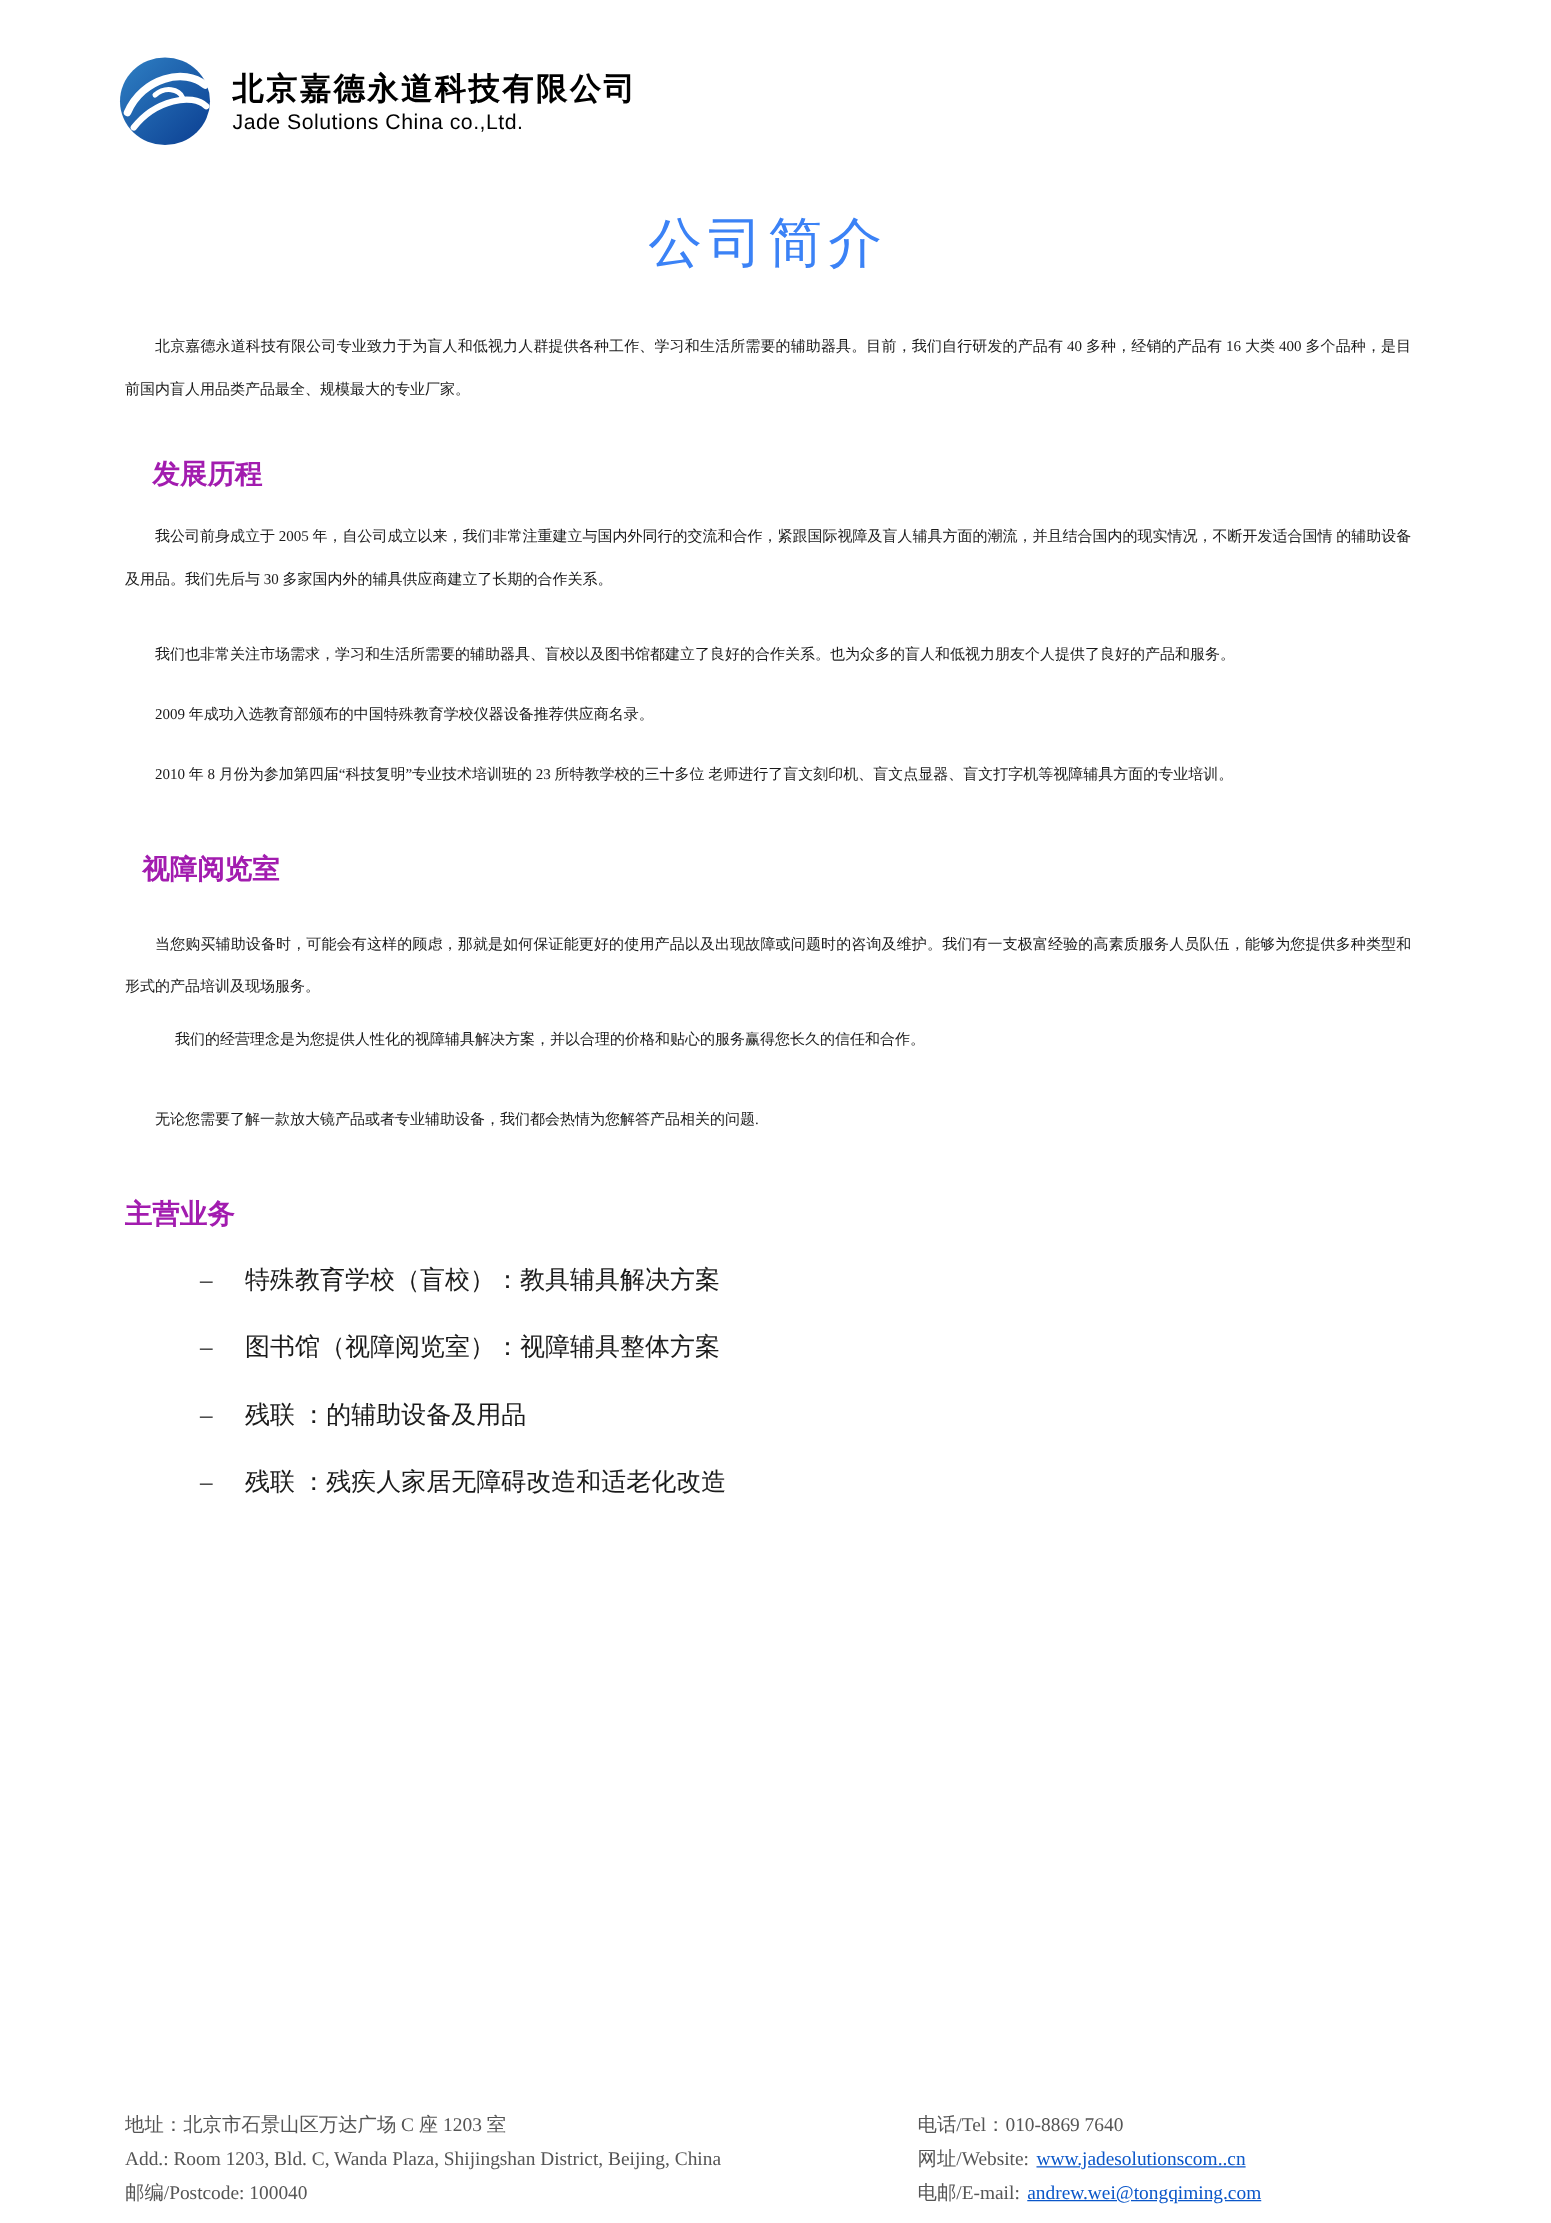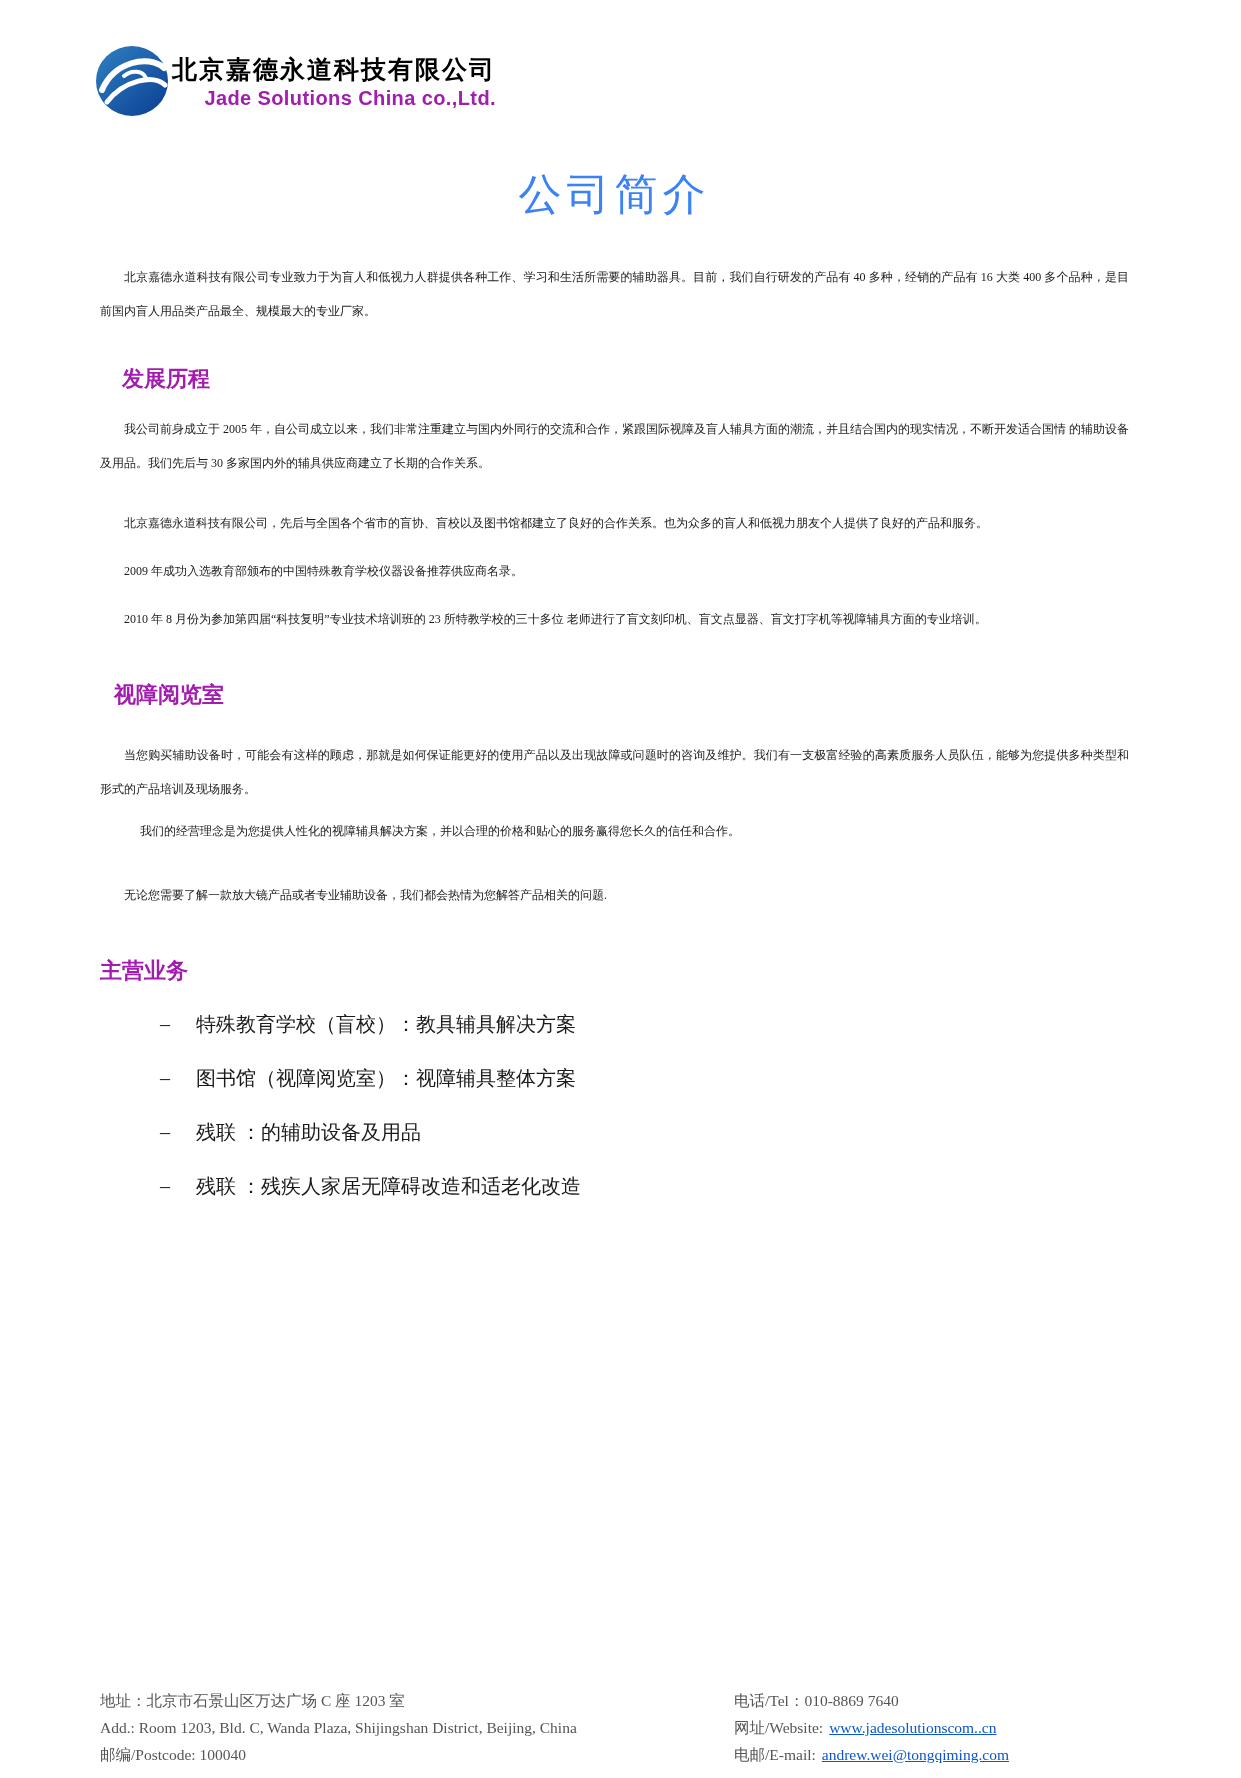--- a/index.html
+++ b/index.html
@@ -5,30 +5,30 @@
   * { margin:0; padding:0; box-sizing:border-box; }
   html, body { background:#ffffff; }
   body {
     width:1241px; height:1778px; position:relative;
     font-family:"Liberation Serif","DejaVu Serif",serif;
     color:#1a1a1a;
   }
   .page { padding:44px 112px 0 100px; }
 
   
-  .logo-row { display:flex; align-items:center; margin-left:-6px;text-align:right; }
+  .logo-row { display:flex; align-items:center; gap:14px; margin-left:-6px; }
   .logo-mark { width:78px; height:74px; display:inline-block; flex:0 0 auto; }
   .logo-text { display:flex; flex-direction:column; justify-content:center; }
   .logo-cn {
     font-family:"Liberation Sans","DejaVu Sans",sans-serif;
     font-weight:bold; font-size:25px; letter-spacing:2px; color:#000;
   }
   .logo-en {
     font-family:"Liberation Sans","DejaVu Sans",sans-serif;
-    font-weight:bold; font-size:20px; letter-spacing:0.4px; color:#a21caf; margin-top:1px;
+    font-weight:normal; font-size:17px; letter-spacing:0.4px; color:#000000; margin-top:1px;
   }
 
   
   .doc-title {
     text-align:center; font-size:43px; font-weight:400;
     letter-spacing:5px; margin-top:48px; color:#3b82f6;
   }
 
   
   .para {
@@ -95,21 +95,21 @@
       <div class="logo-en">Jade Solutions China co.,Ltd.</div>
     </div>
   </header>
 
   <h1 class="doc-title">公司简介</h1>
 
   <p class="para indent mt-intro">北京嘉德永道科技有限公司专业致力于为盲人和低视力人群提供各种工作、学习和生活所需要的辅助器具。目前，我们自行研发的产品有 40 多种，经销的产品有 16 大类 400 多个品种，是目前国内盲人用品类产品最全、规模最大的专业厂家。</p>
 
   <h2 class="sec-heading pad-22 mt-36">发展历程</h2>
   <p class="para indent mt-18">我公司前身成立于 2005 年，自公司成立以来，我们非常注重建立与国内外同行的交流和合作，紧跟国际视障及盲人辅具方面的潮流，并且结合国内的现实情况，不断开发适合国情 的辅助设备及用品。我们先后与 30 多家国内外的辅具供应商建立了长期的合作关系。</p>
-  <p class="para indent mt-26">北京嘉德永道科技有限公司，先后与全国各个省市的盲协、盲校以及图书馆都建立了良好的合作关系。也为众多的盲人和低视力朋友个人提供了良好的产品和服务。</p>
+  <p class="para indent mt-26">我们也非常关注市场需求，学习和生活所需要的辅助器具、盲校以及图书馆都建立了良好的合作关系。也为众多的盲人和低视力朋友个人提供了良好的产品和服务。</p>
   <p class="para indent mt-22">2009 年成功入选教育部颁布的中国特殊教育学校仪器设备推荐供应商名录。</p>
   <p class="para indent mt-22">2010 年 8 月份为参加第四届“科技复明”专业技术培训班的 23 所特教学校的三十多位 老师进行了盲文刻印机、盲文点显器、盲文打字机等视障辅具方面的专业培训。</p>
 
   <h2 class="sec-heading pad-14 mt-44">视障阅览室</h2>
   <p class="para indent mt-28">当您购买辅助设备时，可能会有这样的顾虑，那就是如何保证能更好的使用产品以及出现故障或问题时的咨询及维护。我们有一支极富经验的高素质服务人员队伍，能够为您提供多种类型和形式的产品培训及现场服务。</p>
   <p class="para block-indent mt-8">我们的经营理念是为您提供人性化的视障辅具解决方案，并以合理的价格和贴心的服务赢得您长久的信任和合作。</p>
   <p class="para indent mt-30">无论您需要了解一款放大镜产品或者专业辅助设备，我们都会热情为您解答产品相关的问题.</p>
 
   <h2 class="sec-heading mt-44">主营业务</h2>
   <div class="biz-list">

